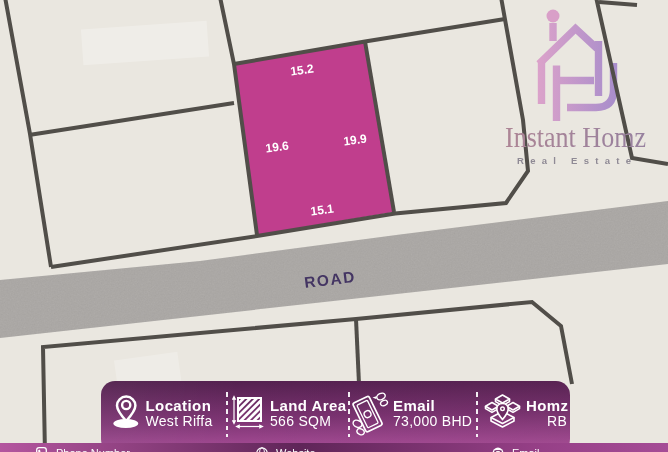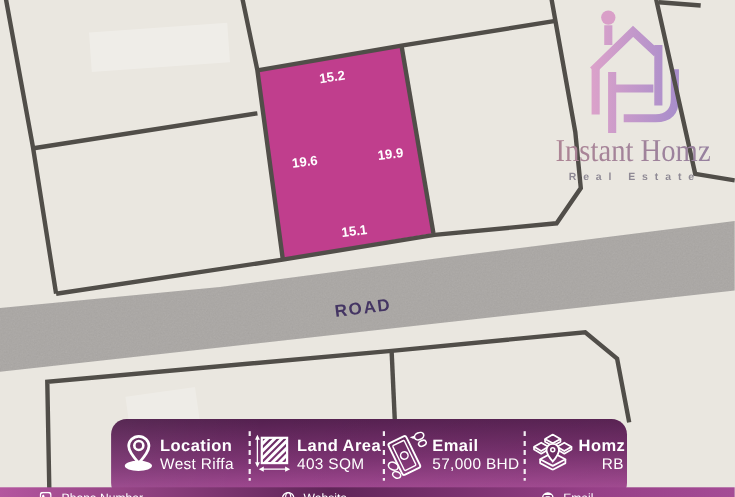--- a/index.html
+++ b/index.html
@@ -117,40 +117,40 @@
       <line x1="-10.5" y1="35" x2="35" y2="-10.5"></line>
       <line x1="-4" y1="35" x2="35" y2="-4"></line>
       <line x1="2.5" y1="35" x2="35" y2="2.5"></line>
       <line x1="9" y1="35" x2="35" y2="9"></line>
       <line x1="15.5" y1="35" x2="35" y2="15.5"></line>
       <line x1="22" y1="35" x2="35" y2="22"></line>
     </g>
     <rect x="6" y="6" width="23" height="23" fill="none" stroke="#fff" stroke-width="2"></rect>
   </svg>
   <div class="lbl" style="left:169px;top:18px">Land Area</div>
-  <div class="val" style="left:169px;top:32.5px">403 SQM</div>
+  <div class="val" style="left:169px;top:32.5px">566 SQM</div>
 
   <div class="sep" style="left:247px"></div>
 
   <svg style="position:absolute;left:250px;top:9px" width="38" height="46" viewBox="0 0 38 46">
     <g transform="rotate(-26 17 25)">
       <rect x="8" y="8" width="18" height="32" rx="2" fill="none" stroke="#fff" stroke-width="1.7"></rect>
       <rect x="11.2" y="11.4" width="11.6" height="25.2" rx="1" fill="none" stroke="#fff" stroke-width="1.3"></rect>
       <circle cx="17" cy="24" r="3.4" fill="none" stroke="#fff" stroke-width="1.4"></circle>
     </g>
     <ellipse cx="30" cy="6.5" rx="4.4" ry="3.1" fill="none" stroke="#fff" stroke-width="1.5" transform="rotate(-24 30 6.5)"></ellipse>
     <ellipse cx="33" cy="13" rx="3.6" ry="2.5" fill="none" stroke="#fff" stroke-width="1.4" transform="rotate(-24 33 13)"></ellipse>
     <path d="M21.5 7.5 l4.5 -1.5 -1 3 Z" fill="#fff"></path>
     <g transform="rotate(24 7 34)">
       <ellipse cx="6.5" cy="34" rx="4.6" ry="3.4" fill="none" stroke="#fff" stroke-width="1.5"></ellipse>
       <ellipse cx="12.5" cy="40" rx="3.8" ry="2.8" fill="none" stroke="#fff" stroke-width="1.4"></ellipse>
     </g>
   </svg>
   <div class="lbl" style="left:292px;top:18px">Email</div>
-  <div class="val" style="left:292px;top:32.5px">57,000 BHD</div>
+  <div class="val" style="left:292px;top:32.5px">73,000 BHD</div>
 
   <div class="sep" style="left:375px"></div>
 
   <svg style="position:absolute;left:382px;top:13px" width="38" height="34" viewBox="0 0 38 34">
     <g fill="none" stroke="#fff" stroke-width="1.6" stroke-linejoin="round">
       <path d="M19.5 1 L26.5 5 L19.5 9 L12.5 5 Z"></path>
       <path d="M12.5 5 L12.5 7.6 L19.5 11.6 L26.5 7.6 L26.5 5"></path>
       <path d="M9 8.5 L15.5 12.2 L9 16 L2.5 12.2 Z"></path>
       <path d="M2.5 12.2 L2.5 14.6 L9 18.4 L15.5 14.6 L15.5 12.2"></path>
       <path d="M30 8.5 L36.5 12.2 L30 16 L23.5 12.2 Z"></path>

